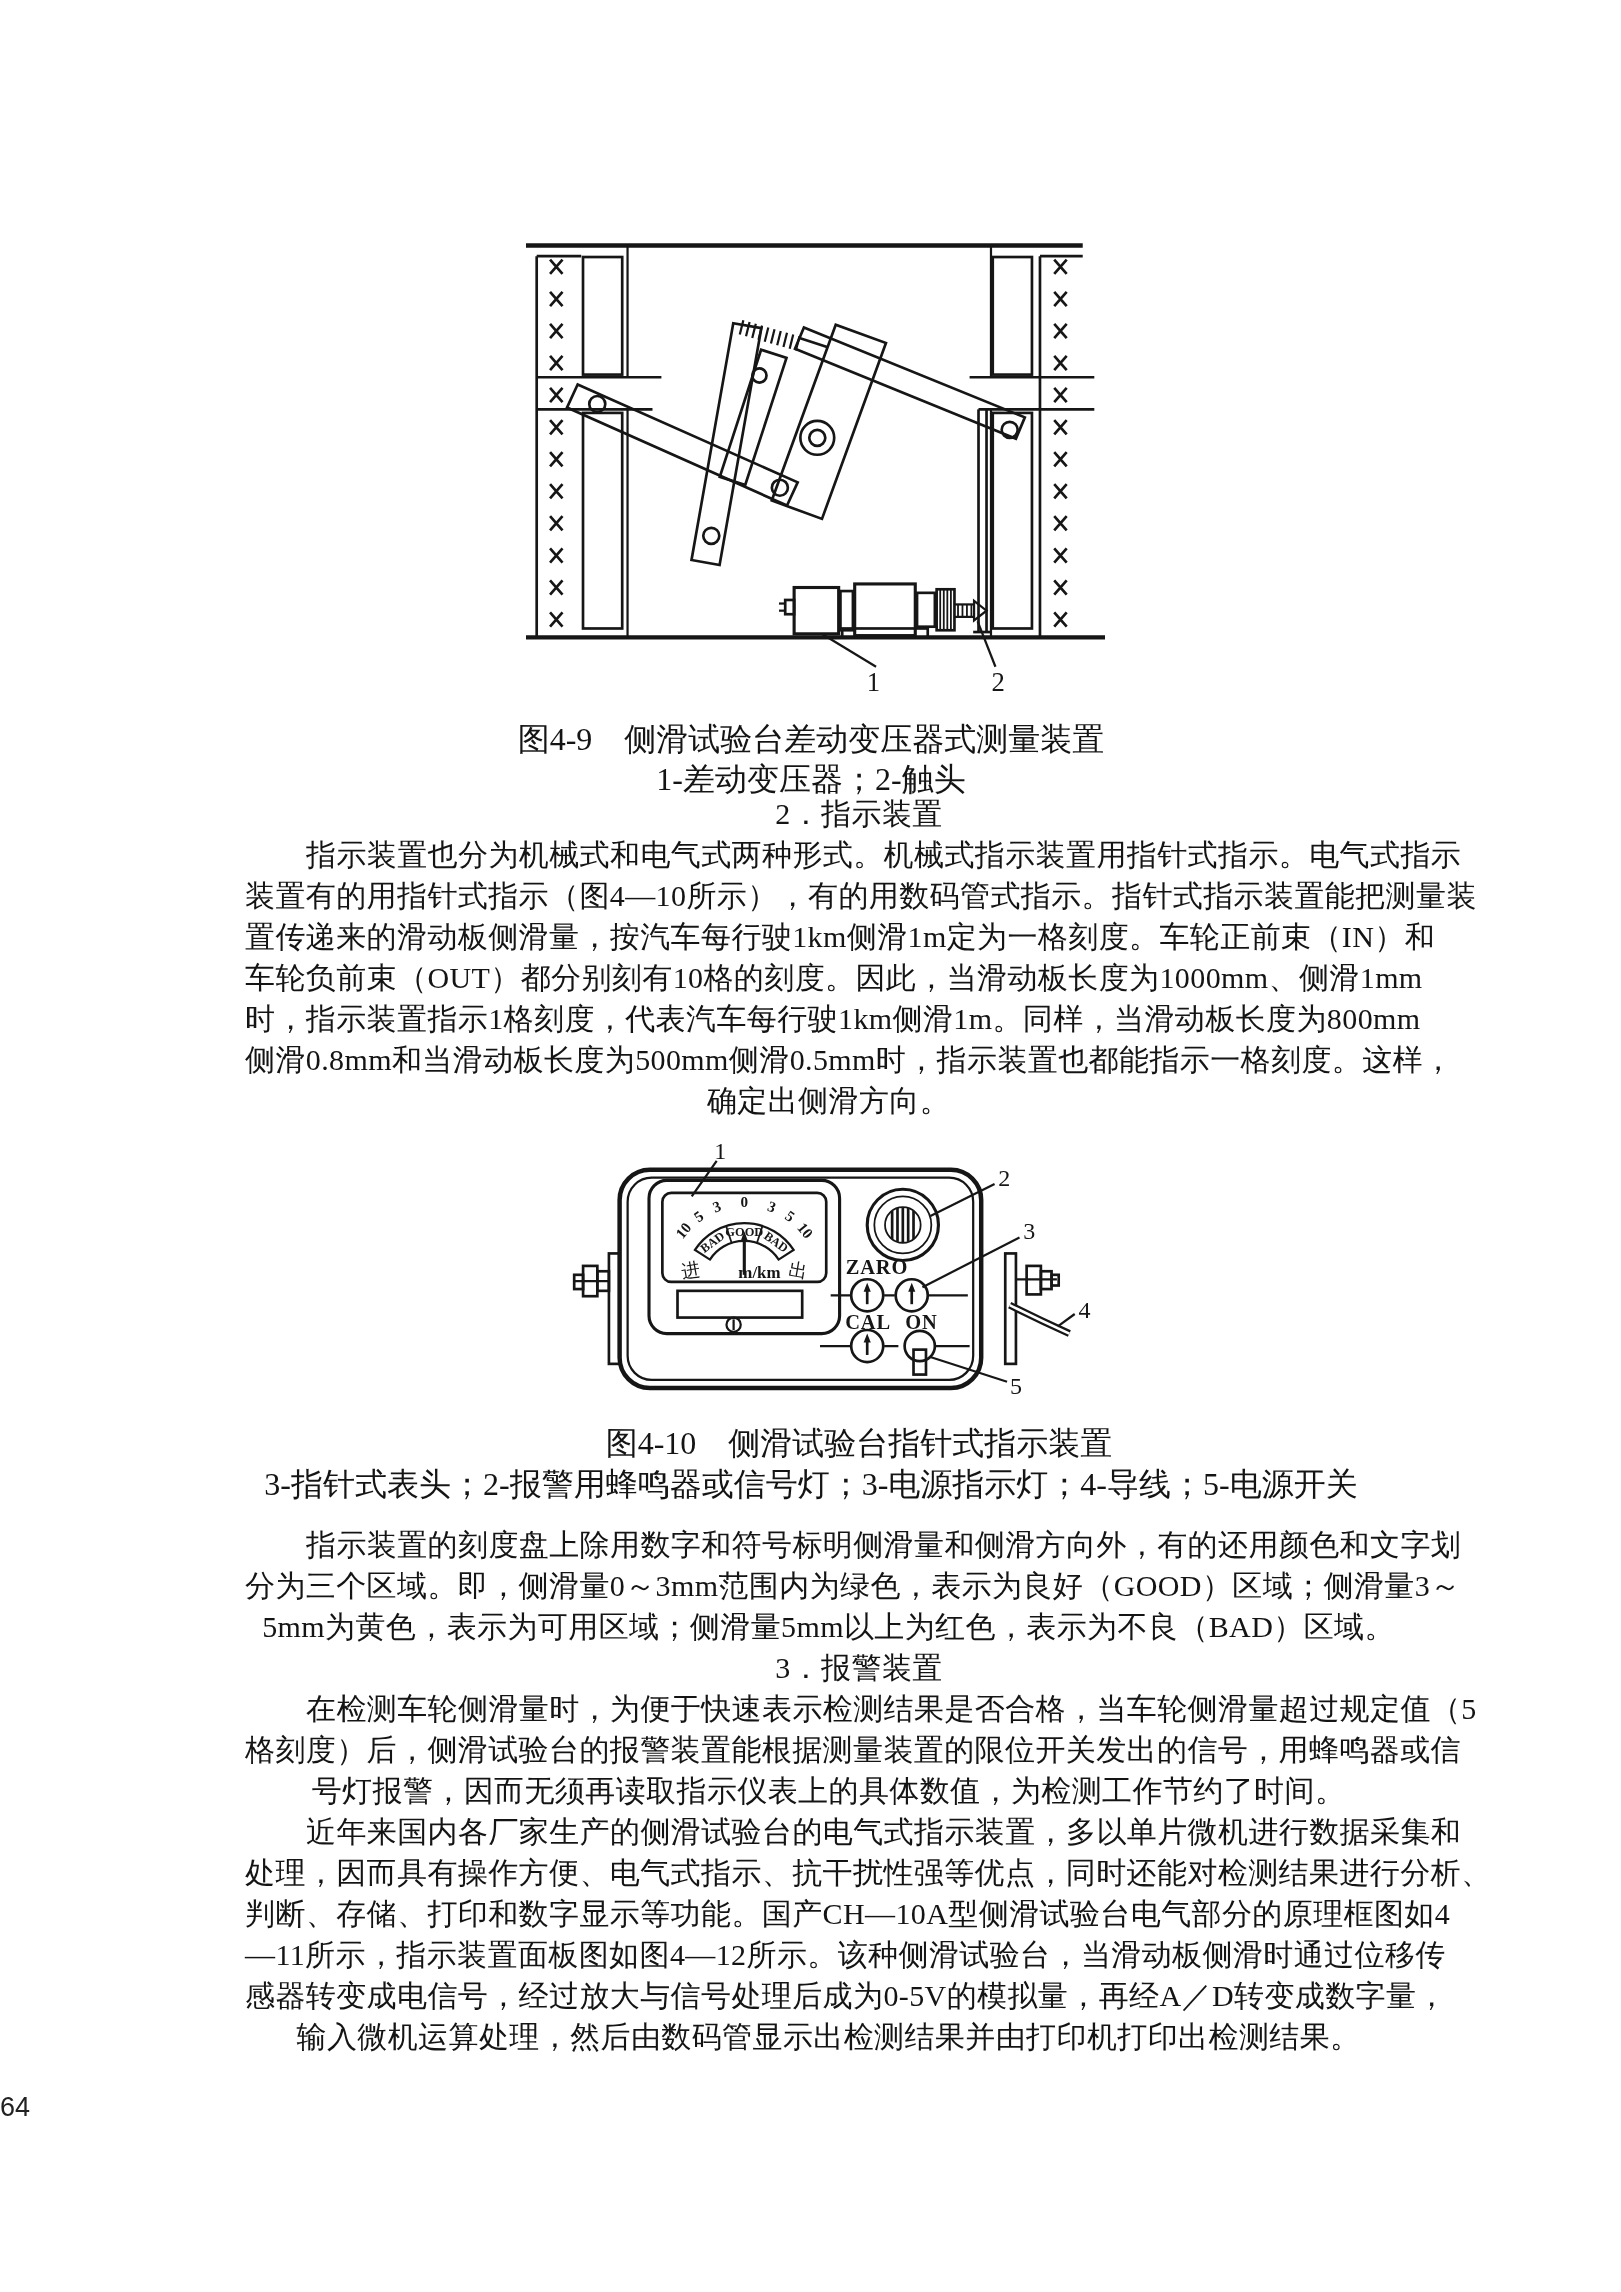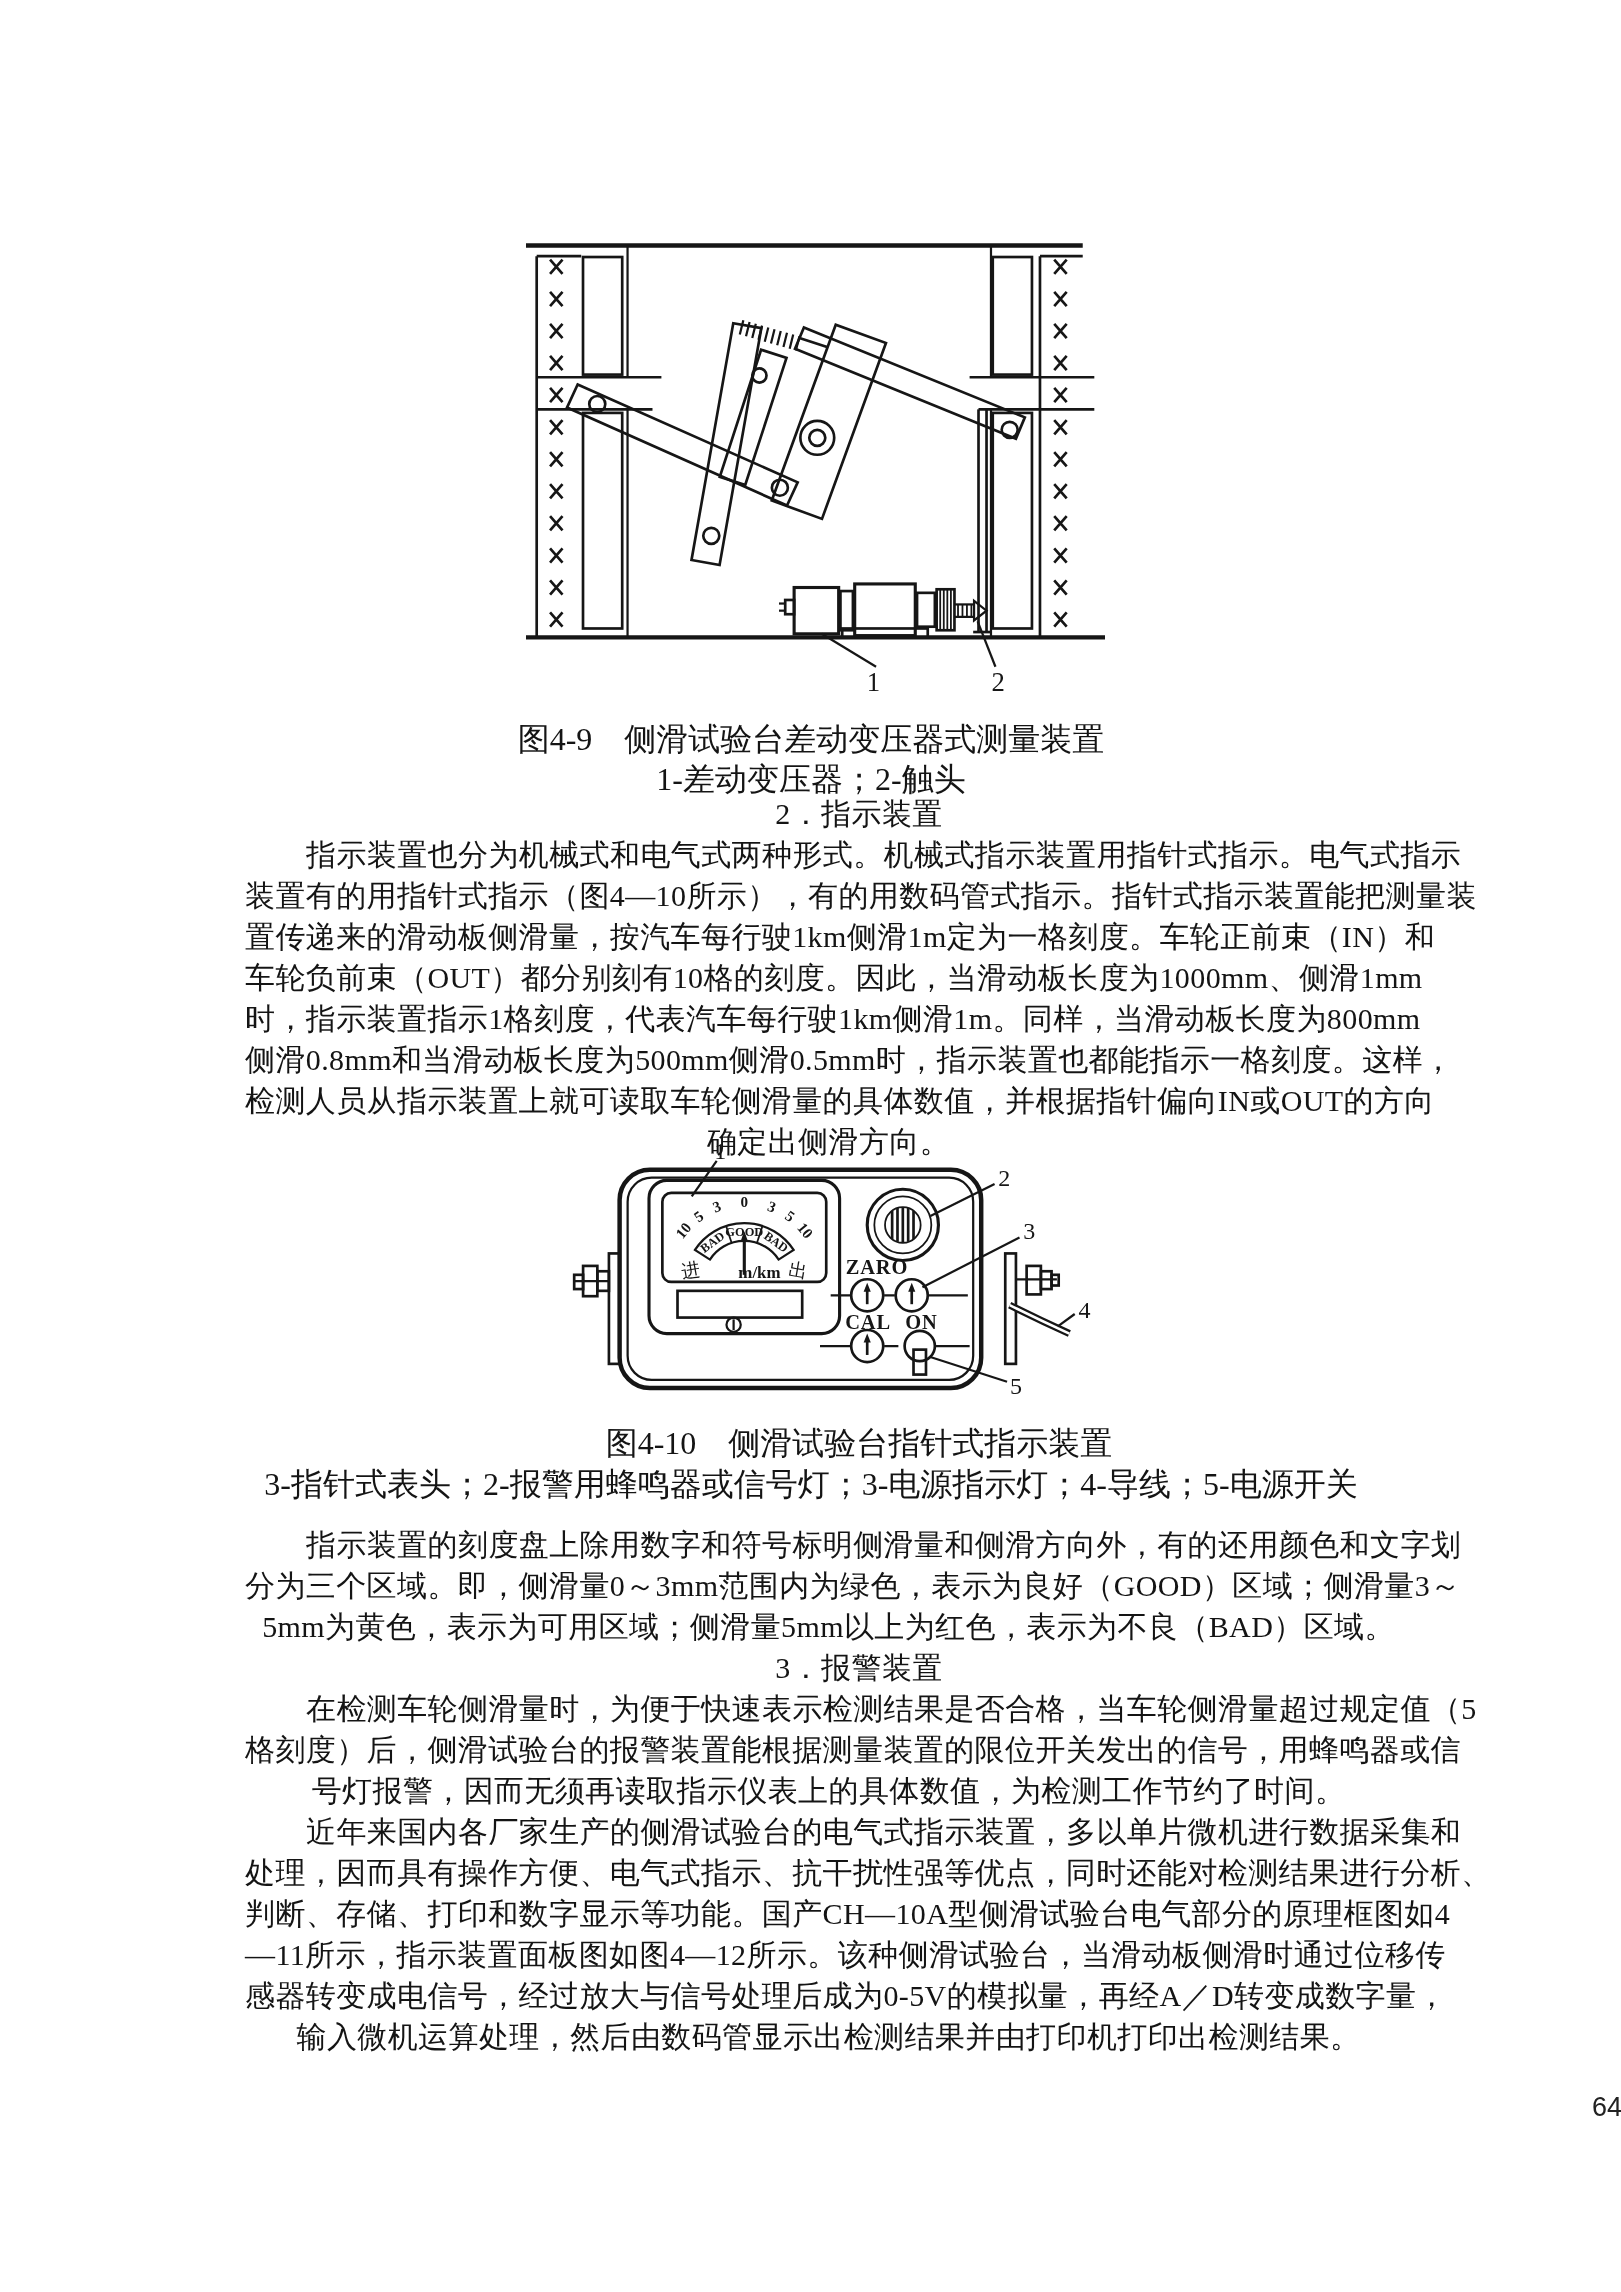--- a/index.html
+++ b/index.html
@@ -9,21 +9,21 @@
     overflow:hidden; margin:0 auto;
   }
   .block { position:absolute; left:245px; width:1167px; }
   .line { white-space:nowrap; height:41px; line-height:41px; font-size:30px; letter-spacing:0.4px;text-align:center; }
   .indent { padding-left:61px; }
   .caption { position:absolute; left:0; width:1622px; text-align:center; font-size:32px; white-space:nowrap; }
   .figwrap { position:absolute; }
   svg { display:block; }
   svg .ln { stroke:#161616; fill:none; }
   svg text { fill:#161616; font-family:"Liberation Serif","DejaVu Serif",serif; }
-  .pagenum { position:absolute; left:0; width:1622px; top:2092px; text-align:right;
+  .pagenum { position:absolute; left:0; width:1622px; top:2092px; text-align:left;
              font-family:"Liberation Sans","DejaVu Sans",sans-serif; font-size:27px; color:#222; }
 </style>
 </head>
 <body>
 
 <div class="page">
 
   <div class="figwrap" style="left:526px; top:150px;">
     <svg width="579" height="557" viewBox="0 -95 650 625" xmlns="http://www.w3.org/2000/svg" xmlns:xlink="http://www.w3.org/1999/xlink">
       <defs>
@@ -139,21 +139,20 @@
   <div class="caption" style="top:758px;">1-差动变压器；2-触头</div>
 
   <div class="block" style="top:793px;">
     <div class="line indent">2．指示装置</div>
     <div class="line indent">指示装置也分为机械式和电气式两种形式。机械式指示装置用指针式指示。电气式指示</div>
     <div class="line">装置有的用指针式指示（图4—10所示），有的用数码管式指示。指针式指示装置能把测量装</div>
     <div class="line">置传递来的滑动板侧滑量，按汽车每行驶1km侧滑1m定为一格刻度。车轮正前束（IN）和</div>
     <div class="line">车轮负前束（OUT）都分别刻有10格的刻度。因此，当滑动板长度为1000mm、侧滑1mm</div>
     <div class="line">时，指示装置指示1格刻度，代表汽车每行驶1km侧滑1m。同样，当滑动板长度为800mm</div>
     <div class="line">侧滑0.8mm和当滑动板长度为500mm侧滑0.5mm时，指示装置也都能指示一格刻度。这样，</div>
-    <div class="line">检测人员从指示装置上就可读取车轮侧滑量的具体数值，并根据指针偏向IN或OUT的方向</div>
     <div class="line">确定出侧滑方向。</div>
   </div>
 
   <div class="figwrap" style="left:517px; top:1143px;">
     <svg width="606" height="285" viewBox="0 0 680 320" xmlns="http://www.w3.org/2000/svg">
 
       <g>
         <rect class="ln" stroke-width="5" fill="#fff" x="115" y="30" width="406" height="245" rx="34"></rect>
         <rect class="ln" stroke-width="2.5" x="124" y="39" width="388" height="227" rx="27"></rect>
       </g>

